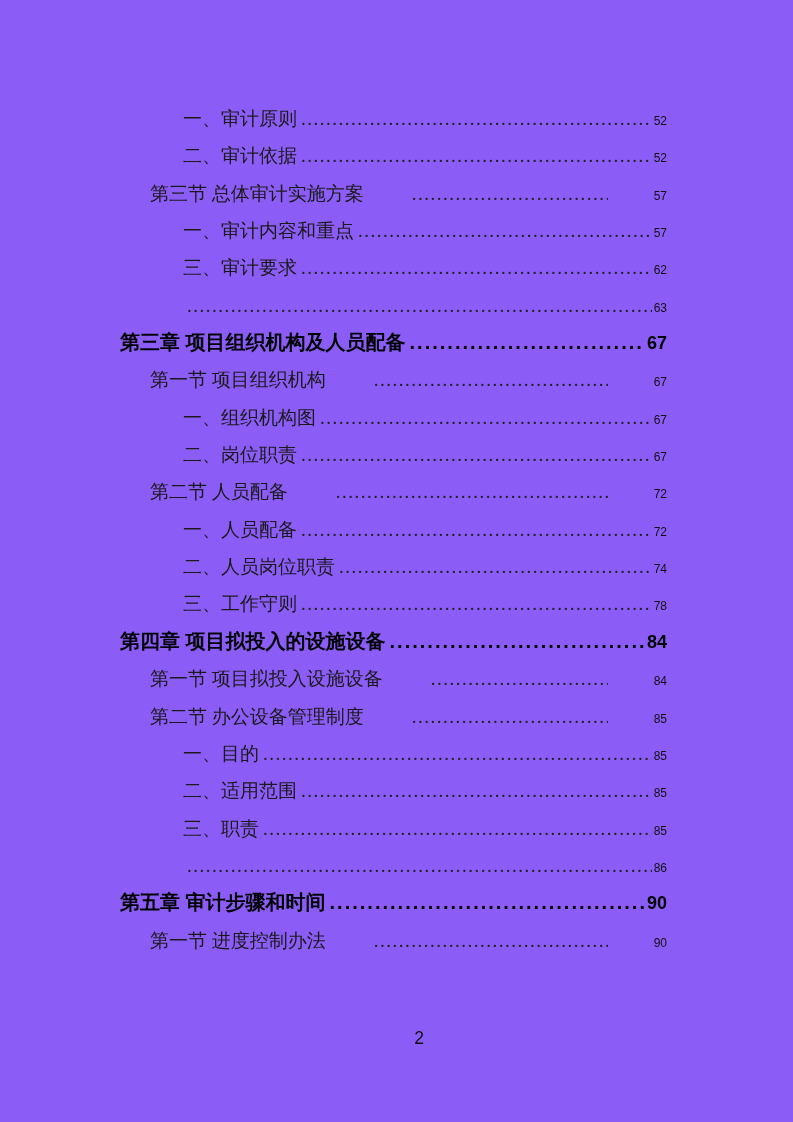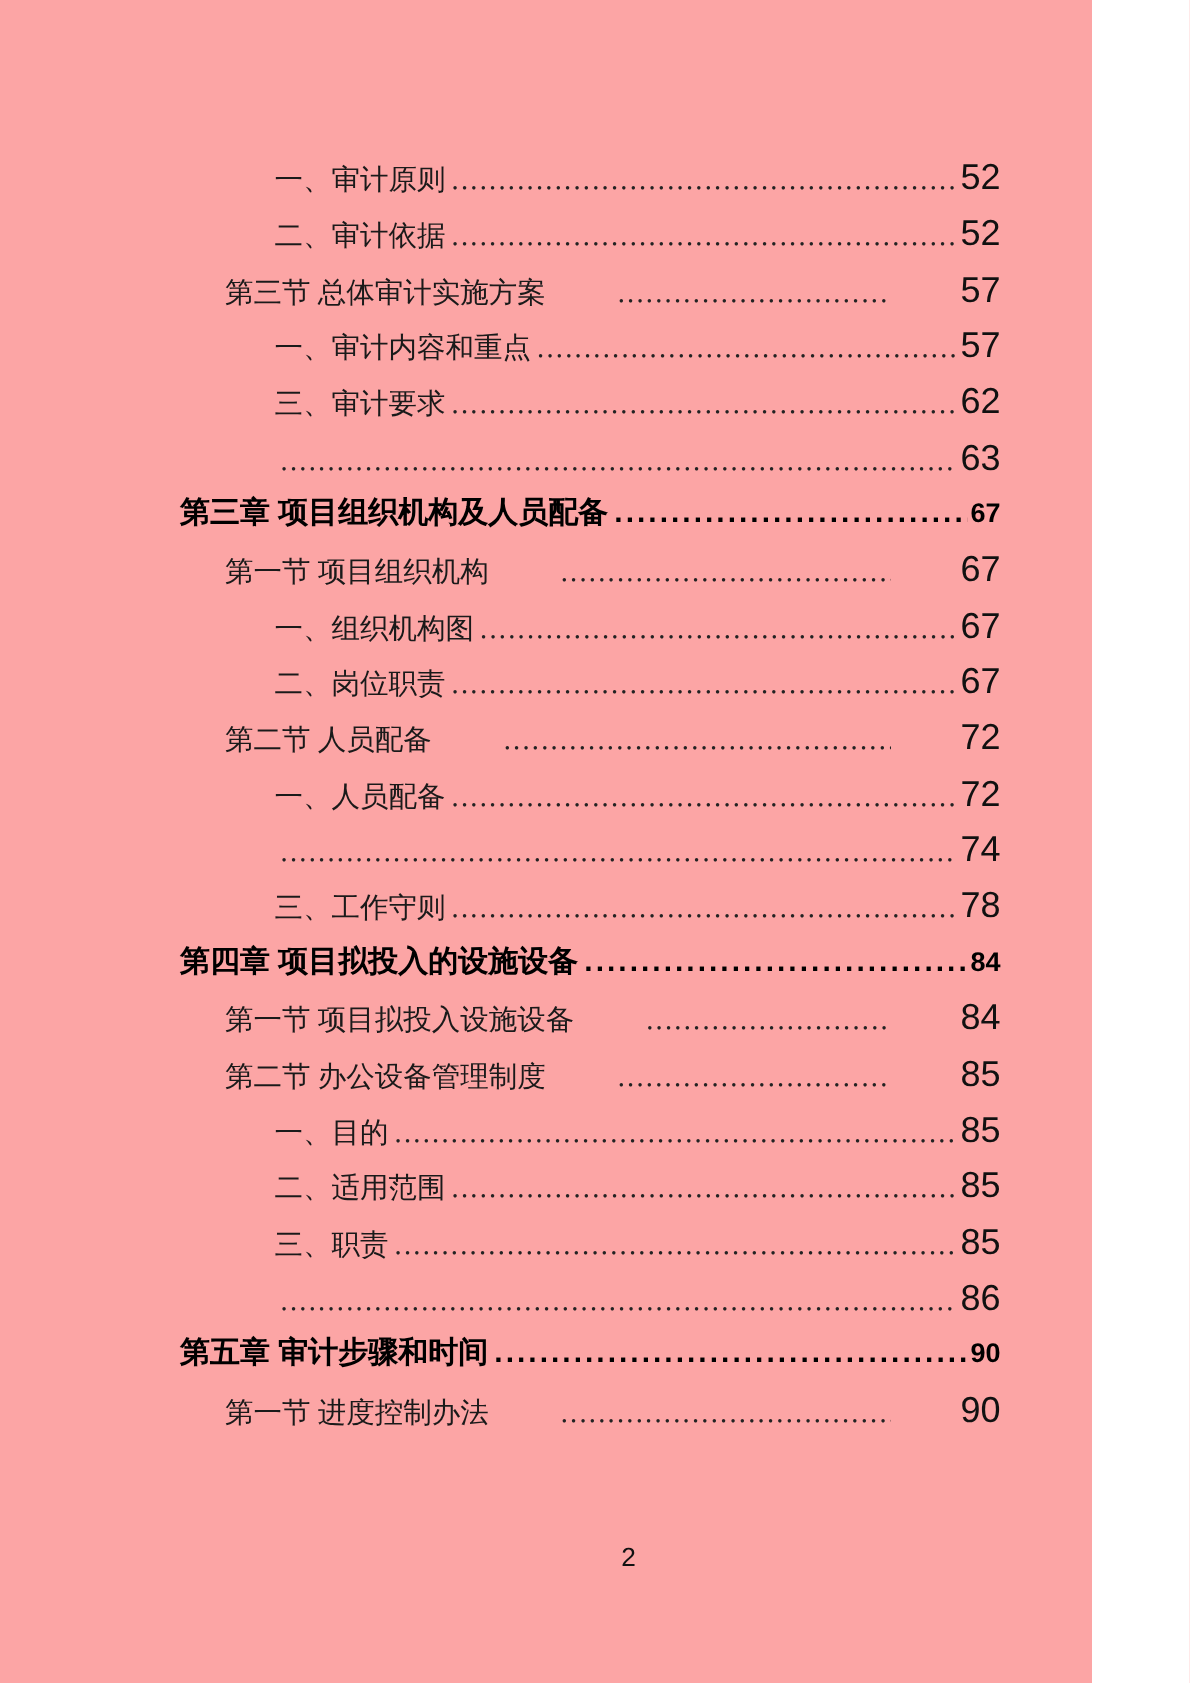--- a/index.html
+++ b/index.html
@@ -2,23 +2,23 @@
 <html><head>
 <meta charset="utf-8">
 <style>
   html, body {
     margin: 0;
     padding: 0;
     background: #ffffff;
   }
   .page {
     position: relative;
-    width: 728px;
+    width: 793px;
     height: 1122px;
-    background: #fca5a5;
+    background: #8b5cf6;
     color: #111111;
     font-family: "Liberation Serif", "DejaVu Serif", serif;
     overflow: hidden;
   }
   .toc {
     position: absolute;
     top: 100px;
     left: 120px;
     width: 547px;
   }
@@ -54,21 +54,21 @@
   .toc-dots::before {
     content: "..................................................................................................................................................................";
   }
   .level-chapter .toc-dots {
     letter-spacing: 2px;
     color: #000000;
   }
   .toc-page {
     flex: 0 0 auto;
     font-family: "Liberation Sans", "DejaVu Sans", sans-serif;
-    font-size: 24px;
+    font-size: 12px;
     color: #111111;
   }
   .level-chapter .toc-page {
     font-weight: bold;
     font-size: 18px;
     color: #000000;
   }
   .footer {
     position: absolute;
     top: 1028px;
@@ -139,20 +139,21 @@
     <span class="toc-text">第二节 人员配备</span>
     <span class="toc-dots"></span>
     <span class="toc-page">72</span>
   </div>
       <div class="toc-row level-item">
     <span class="toc-text">一、人员配备</span>
     <span class="toc-dots"></span>
     <span class="toc-page">72</span>
   </div>
       <div class="toc-row level-item">
+    <span class="toc-text">二、人员岗位职责</span>
     <span class="toc-dots"></span>
     <span class="toc-page">74</span>
   </div>
       <div class="toc-row level-item">
     <span class="toc-text">三、工作守则</span>
     <span class="toc-dots"></span>
     <span class="toc-page">78</span>
   </div>
       <div class="toc-row level-chapter">
     <span class="toc-text">第四章 项目拟投入的设施设备</span>

